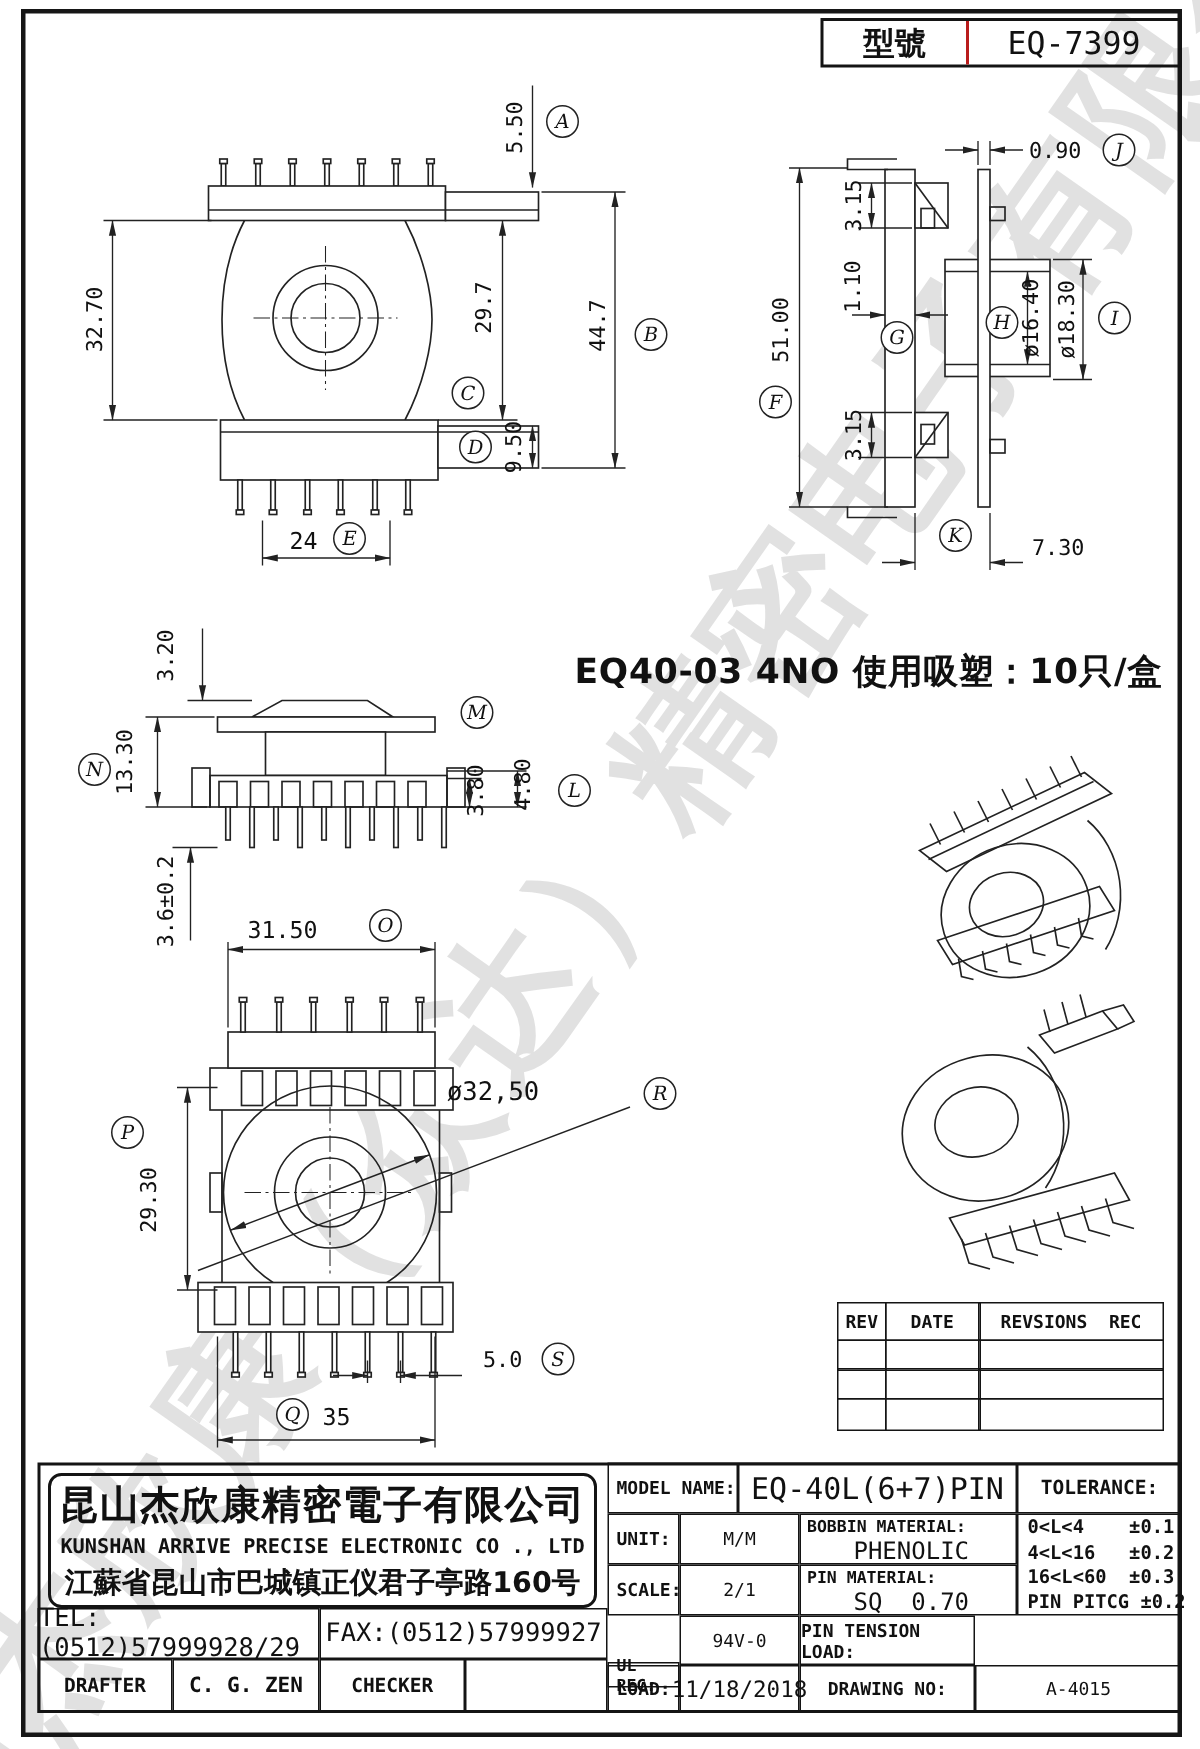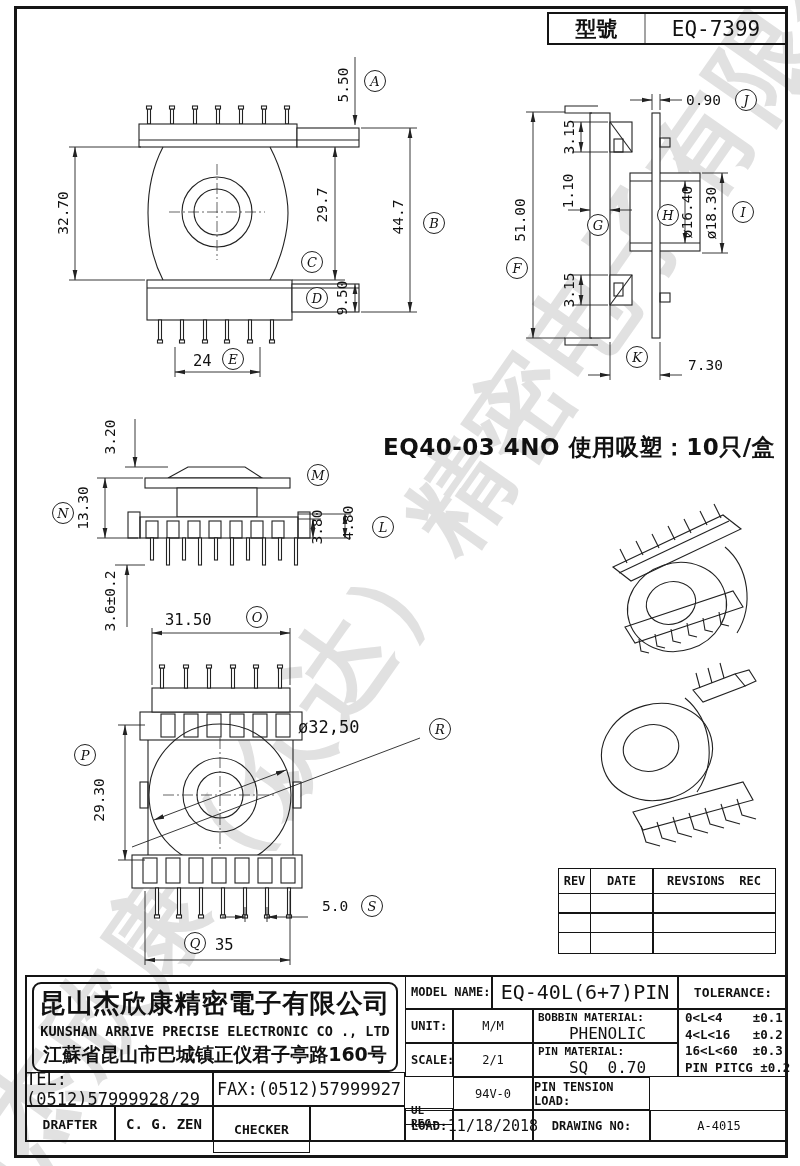--- a/index.html
+++ b/index.html
@@ -7,21 +7,21 @@
          font-family:"DejaVu Sans",sans-serif;color:#111;}
   .abs{position:absolute;box-sizing:border-box;}
   
   #frame{left:14px;top:6px;width:774px;height:1152px;border:3px solid #161616;z-index:1;}
   
   #watermark{left:50%;top:50%;transform:translate(-50%,-50%) rotate(-55deg);
     font-size:102px;font-weight:700;letter-spacing:4px;white-space:nowrap;
     color:rgba(120,120,120,0.22);z-index:0;font-family:"DejaVu Sans",sans-serif;}
   
   #titlebox{left:547px;top:12px;width:241px;height:33px;border:2px solid #141414;display:flex;z-index:2;}
-  #titlebox .tb-label{width:95px;border-right:2px solid #a3a3a3;display:flex;align-items:center;justify-content:center;
+  #titlebox .tb-label{width:95px;border-right:2px solid #b91c1c;display:flex;align-items:center;justify-content:center;
     font-size:21px;font-weight:700;}
   #titlebox .tb-value{flex:1;display:flex;align-items:center;justify-content:center;
     font-family:"DejaVu Sans Mono",monospace;font-size:21px;}
   
   #note{left:383px;top:432px;font-size:23px;font-weight:600;letter-spacing:0.5px;z-index:2;
     font-family:"DejaVu Sans",sans-serif;}
   
   svg.view{position:absolute;z-index:1;overflow:visible;}
   svg .o{fill:none;stroke:#222;stroke-width:1.1;}
   svg .of{fill:#fff;stroke:#222;stroke-width:1.1;}
@@ -472,21 +472,21 @@
     <div class="cn">昆山杰欣康精密電子有限公司</div>
     <div class="en">KUNSHAN ARRIVE PRECISE ELECTRONIC CO ., LTD</div>
     <div class="addr">江蘇省昆山市巴城镇正仪君子亭路160号</div>
   </div>
 
   <div class="cell" style="left:25px;top:1072px;width:188px;height:34px;font-size:17px;">TEL:(0512)57999928/29</div>
   <div class="cell" style="left:213px;top:1072px;width:192px;height:34px;font-size:17px;">FAX:(0512)57999927</div>
 
   <div class="cell labc" style="left:25px;top:1106px;width:90px;height:36px;font-size:13px;text-align:center;">DRAFTER</div>
   <div class="cell" style="left:115px;top:1106px;width:98px;height:36px;font-size:14px;font-weight:700;">C. G. ZEN</div>
-  <div class="cell labc" style="left:213px;top:1106px;width:97px;height:47px;font-size:13px;">CHECKER</div>
+  <div class="cell labc" style="left:213px;top:1106px;width:97px;height:36px;font-size:13px;">CHECKER</div>
   <div class="cell" style="left:310px;top:1106px;width:95px;height:36px;"></div>
 
   <div class="cell lab" style="left:405px;top:975px;width:87px;height:34px;">MODEL NAME:</div>
   <div class="cell" style="left:492px;top:975px;width:186px;height:34px;font-size:20px;">EQ-40L(6+7)PIN</div>
   <div class="cell labc" style="left:678px;top:975px;width:110px;height:34px;font-size:13px;">TOLERANCE:</div>
 
   <div class="cell lab" style="left:405px;top:1009px;width:48px;height:34px;">UNIT:</div>
   <div class="cell val" style="left:453px;top:1009px;width:80px;height:34px;">M/M</div>
   <div class="cell matcell" style="left:533px;top:1009px;width:145px;height:34px;">
     <div class="mlab">BOBBIN MATERIAL:</div>

